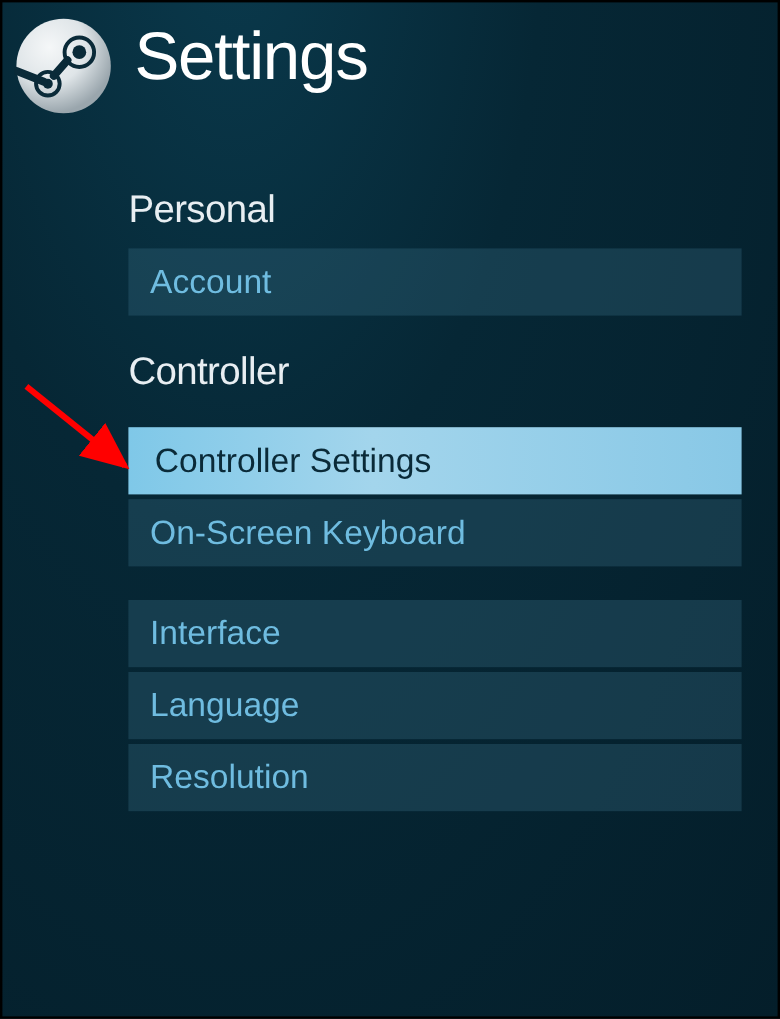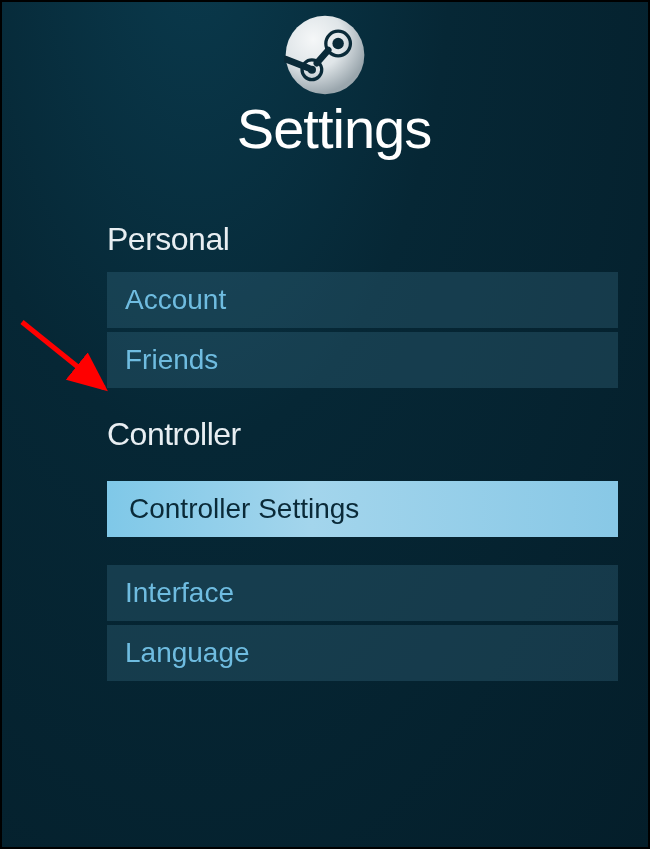--- a/index.html
+++ b/index.html
@@ -7,23 +7,22 @@
       width: 650px;
       height: 849px;
       background: radial-gradient(ellipse at 30% -10%, #0a3a4d 0%, #062735 40%, #041e2a 100%);
       font-family: Arial, "Helvetica Neue", Helvetica, sans-serif;
       position: relative;
       border: 2px solid #000;
       overflow: hidden;
     }
     .header {
       display: flex;
-      align-items: center;
+      align-items: flex-start;
       padding: 12px 10px 20px 10px;
-      flex-direction: column;
     }
     .logo {
       width: 82px;
       height: 82px;
       flex-shrink: 0;
     }
     .page-title {
       color: #ffffff;
       font-size: 56px;
       font-weight: 400;
@@ -89,38 +88,41 @@
   <h1 class="page-title">Settings</h1>
 </div>
 
 <div class="content">
 
   <div class="section">
     <div class="section-heading">Personal</div>
     <div class="menu-item">
       <span>Account</span>
     </div>
-    <div class="menu-item">
-      <span>Friends</span>
-    </div>
   </div>
 
   <div class="section">
     <div class="section-heading">Controller</div>
     <div class="menu-item selected">
       <span>Controller Settings</span>
+    </div>
+    <div class="menu-item">
+      <span>On-Screen Keyboard</span>
     </div>
   </div>
 
   <div class="section">
     <div class="menu-item">
       <span>Interface</span>
     </div>
     <div class="menu-item">
       <span>Language</span>
+    </div>
+    <div class="menu-item">
+      <span>Resolution</span>
     </div>
   </div>
 
 </div>
 
 <div class="arrow">
   <svg width="110" height="95">
     <defs>
       <marker id="arrowhead" markerWidth="8" markerHeight="7" refX="7" refY="3.5" orient="auto">
         <polygon points="0 0, 8 3.5, 0 7" fill="#ff0000"></polygon>

